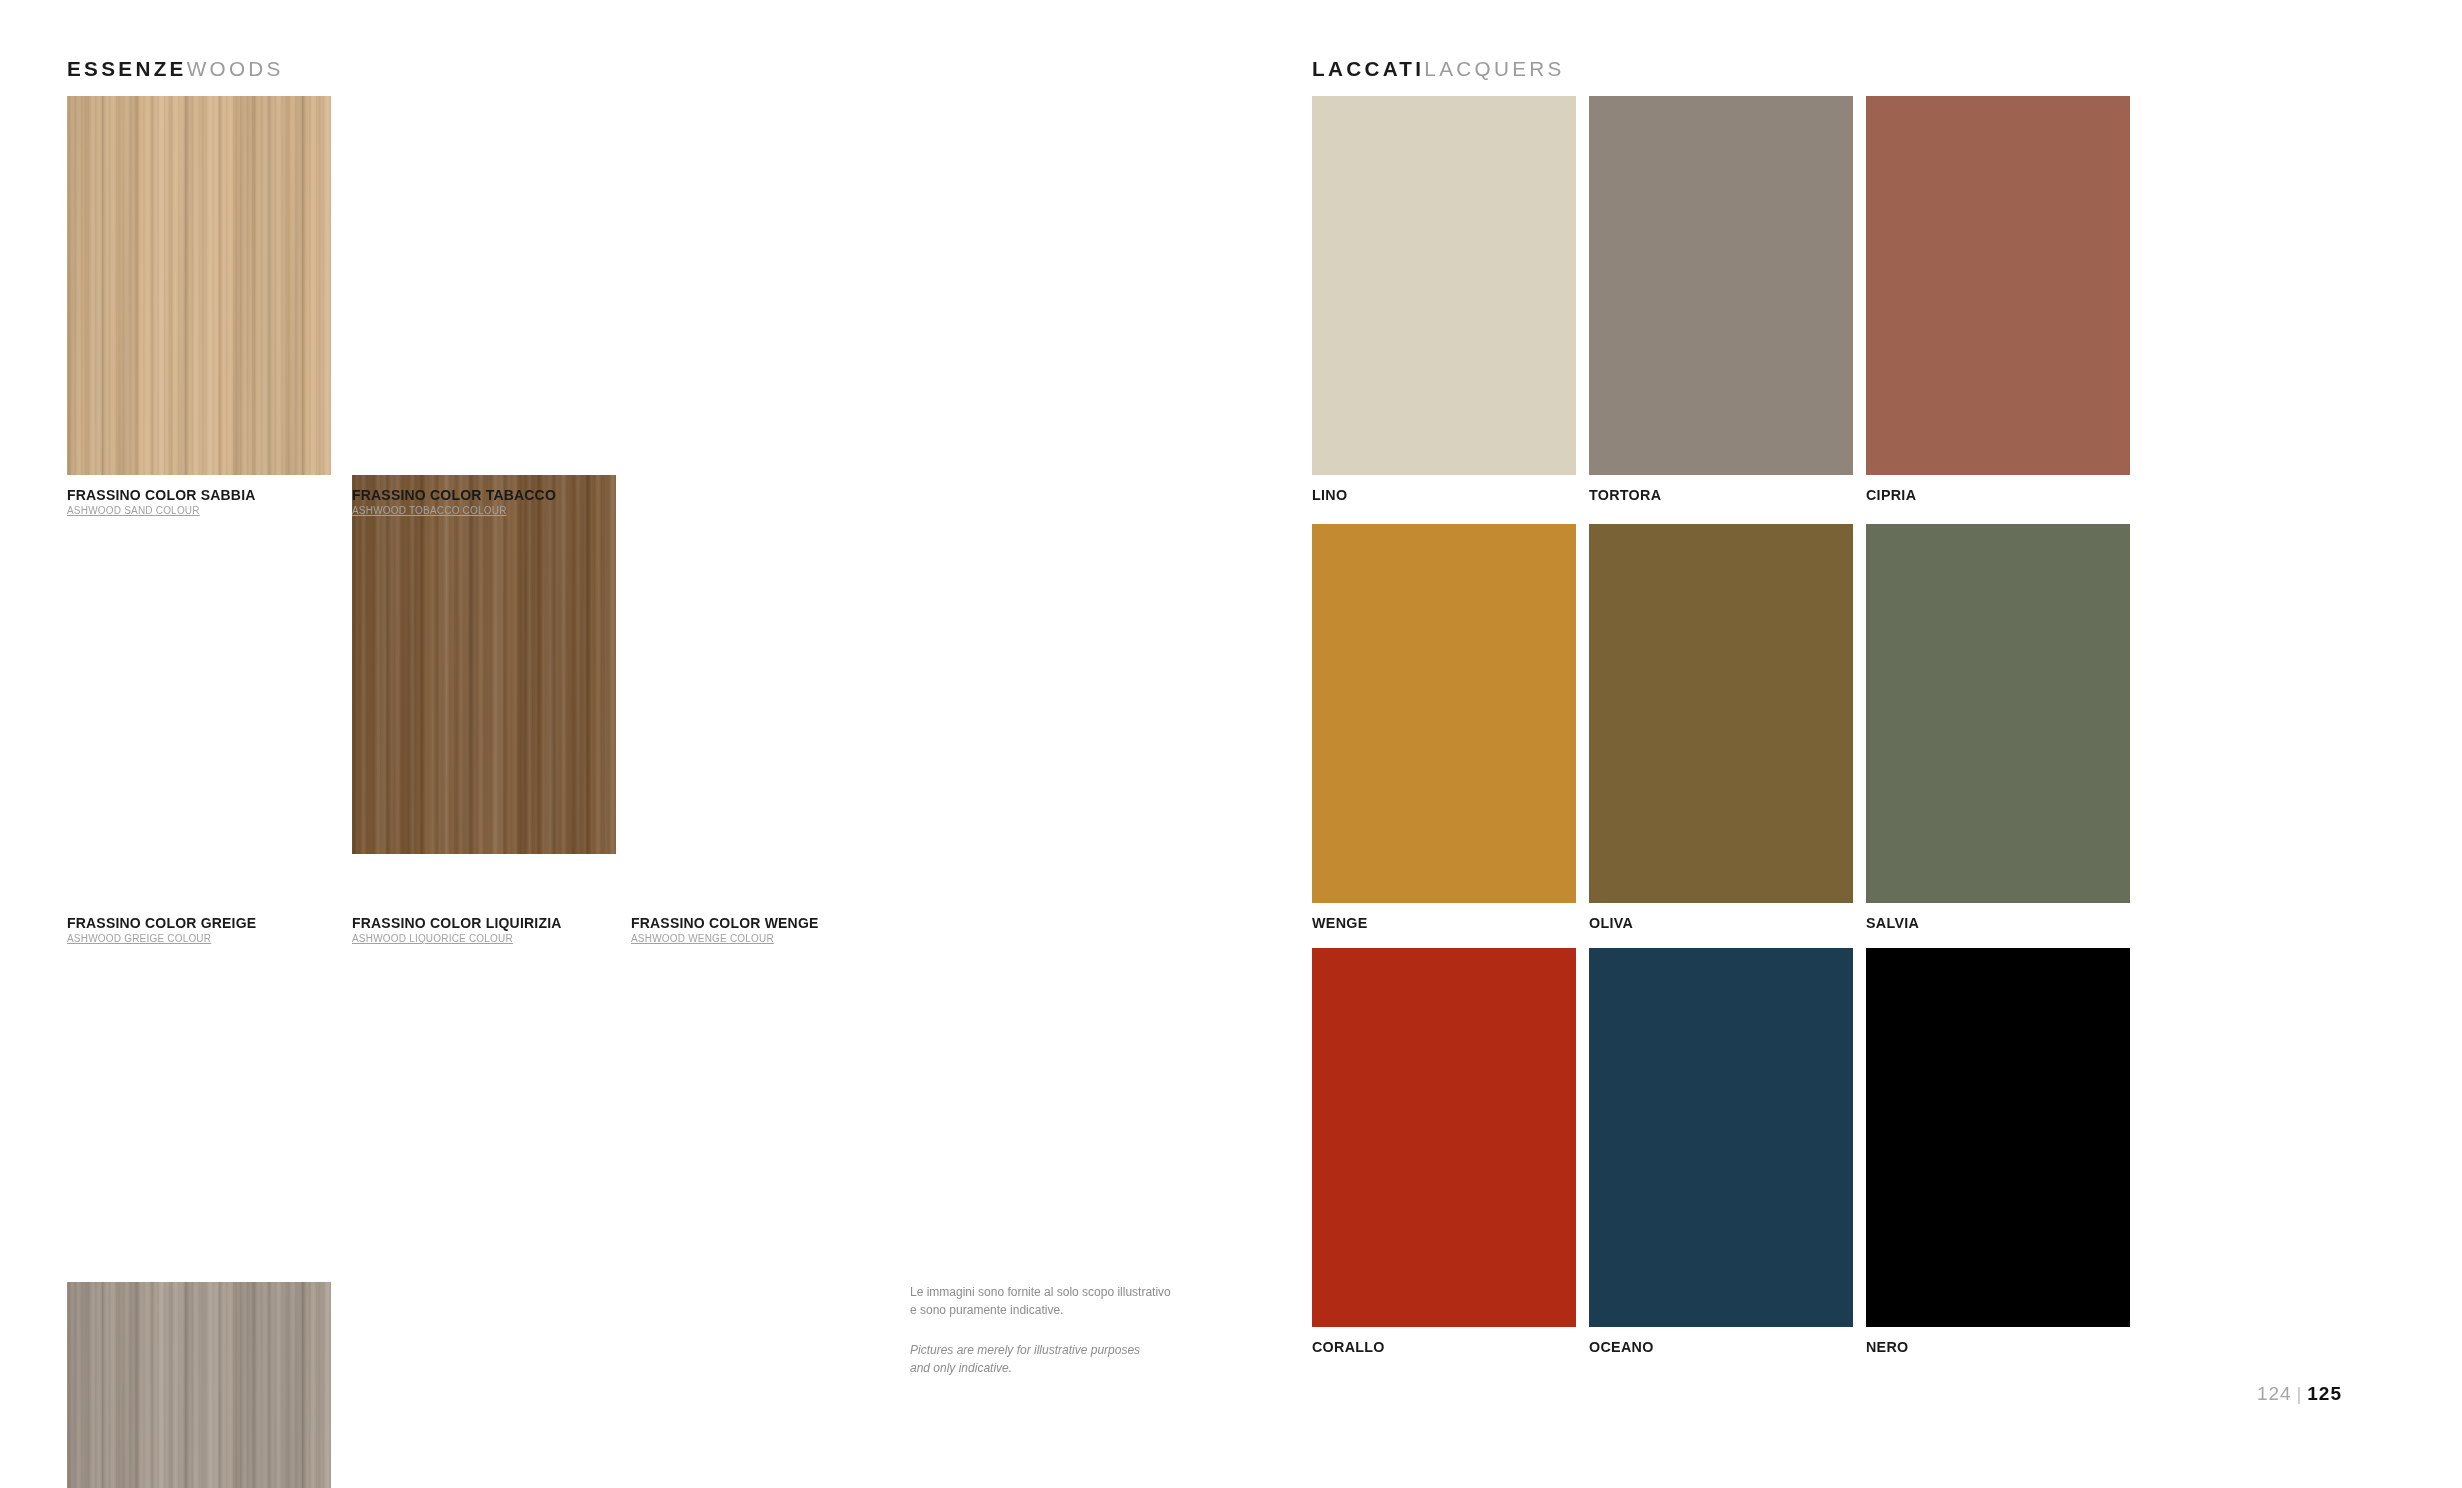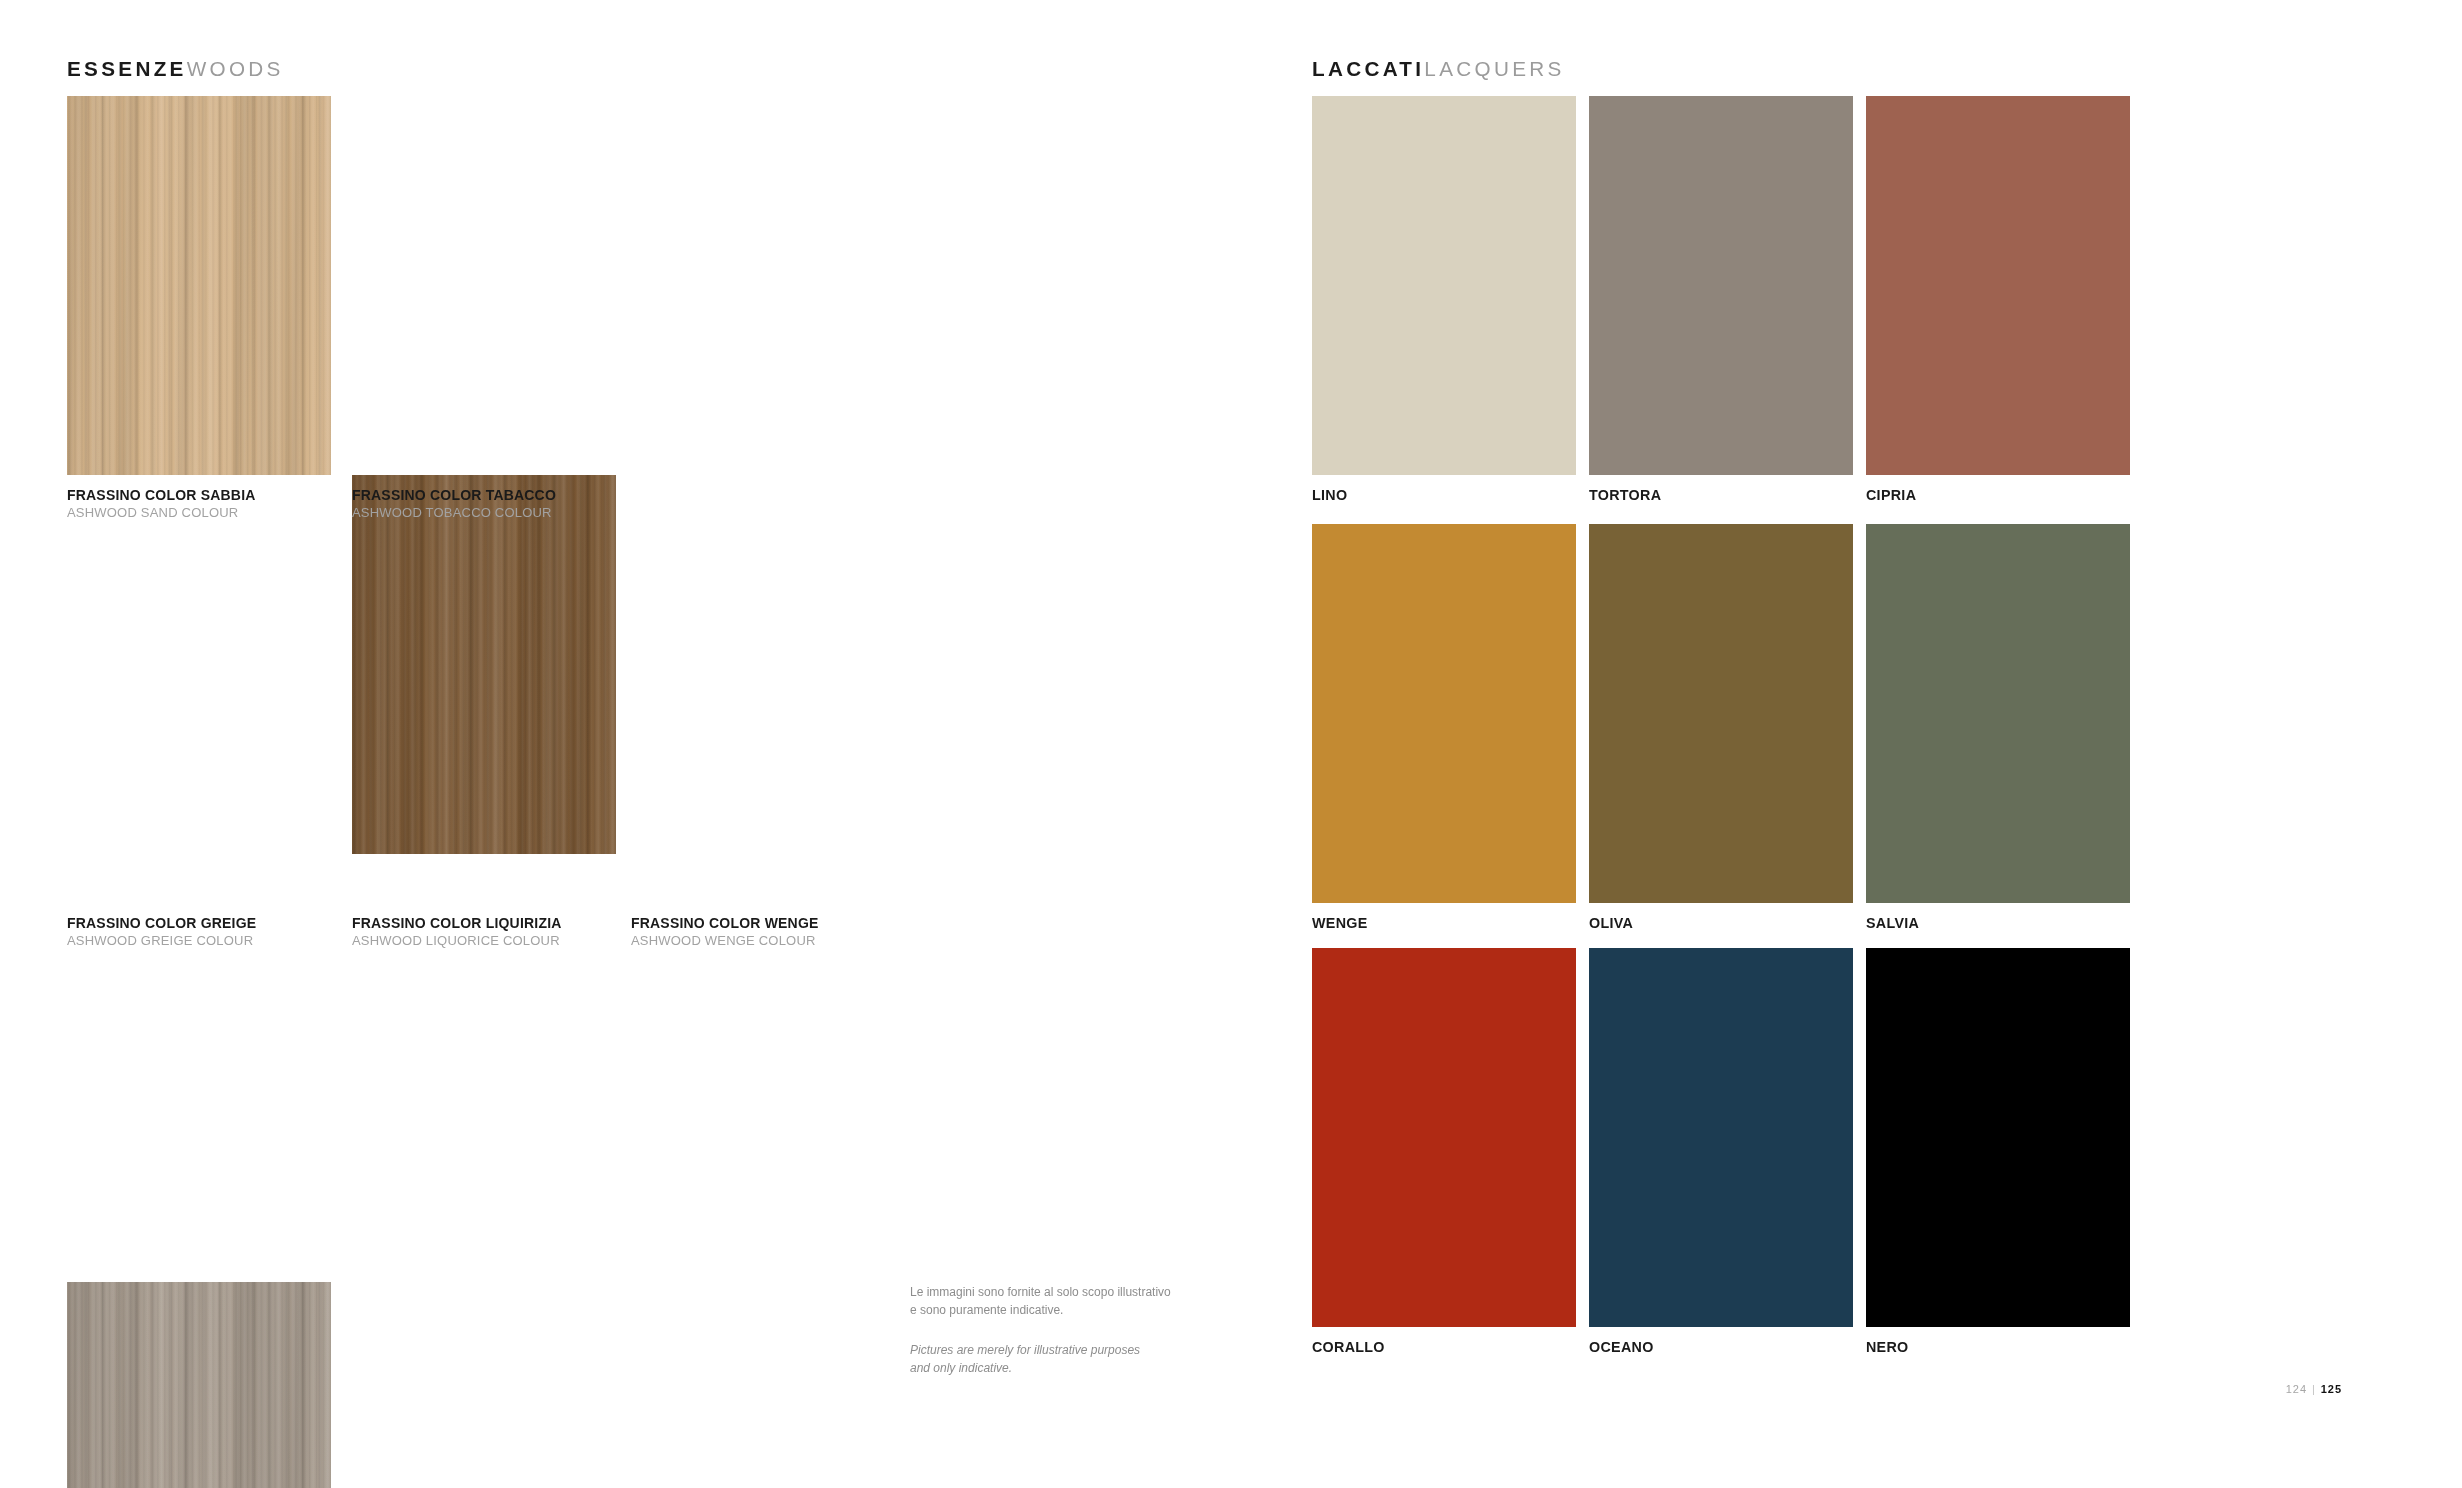--- a/index.html
+++ b/index.html
@@ -52,26 +52,27 @@
   }
   .lbl-it {
     font-size: 14px;
     font-weight: 700;
     color: #1a1a1a;
     letter-spacing: 0.2px;
     line-height: 1.32;
     display: block;
   }
   .lbl-en {
-    font-size: 13px;
+    font-size: 10px;
     font-weight: 300;
     color: #a2a2a2;
     letter-spacing: 0.2px;
     line-height: 1.32;
     display: block;
+    text-decoration: underline;
   }
   .lbl-solo {
     font-size: 14.3px;
     font-weight: 700;
     color: #1a1a1a;
     letter-spacing: 0.3px;
     line-height: 1.32;
     display: block;
   }
 
@@ -136,21 +137,21 @@
   #footnote p.it {
     font-style: italic;
     margin-top: 22.7px;
   }
 
   
   #pagenum {
     position: absolute;
     right: 41px;
     top: 1383px;
-    font-size: 11px;
+    font-size: 19px;
     letter-spacing: 1px;
     white-space: nowrap;
   }
   #pagenum .pn-left   { color: #a6a6a6; font-weight: 300; }
   #pagenum .pn-sep    { color: #c3c3c3; font-weight: 300; padding: 0 4.9px; }
   #pagenum .pn-right  { color: #111111; font-weight: 700; }
 </style>
 </head>
 <body>
 

